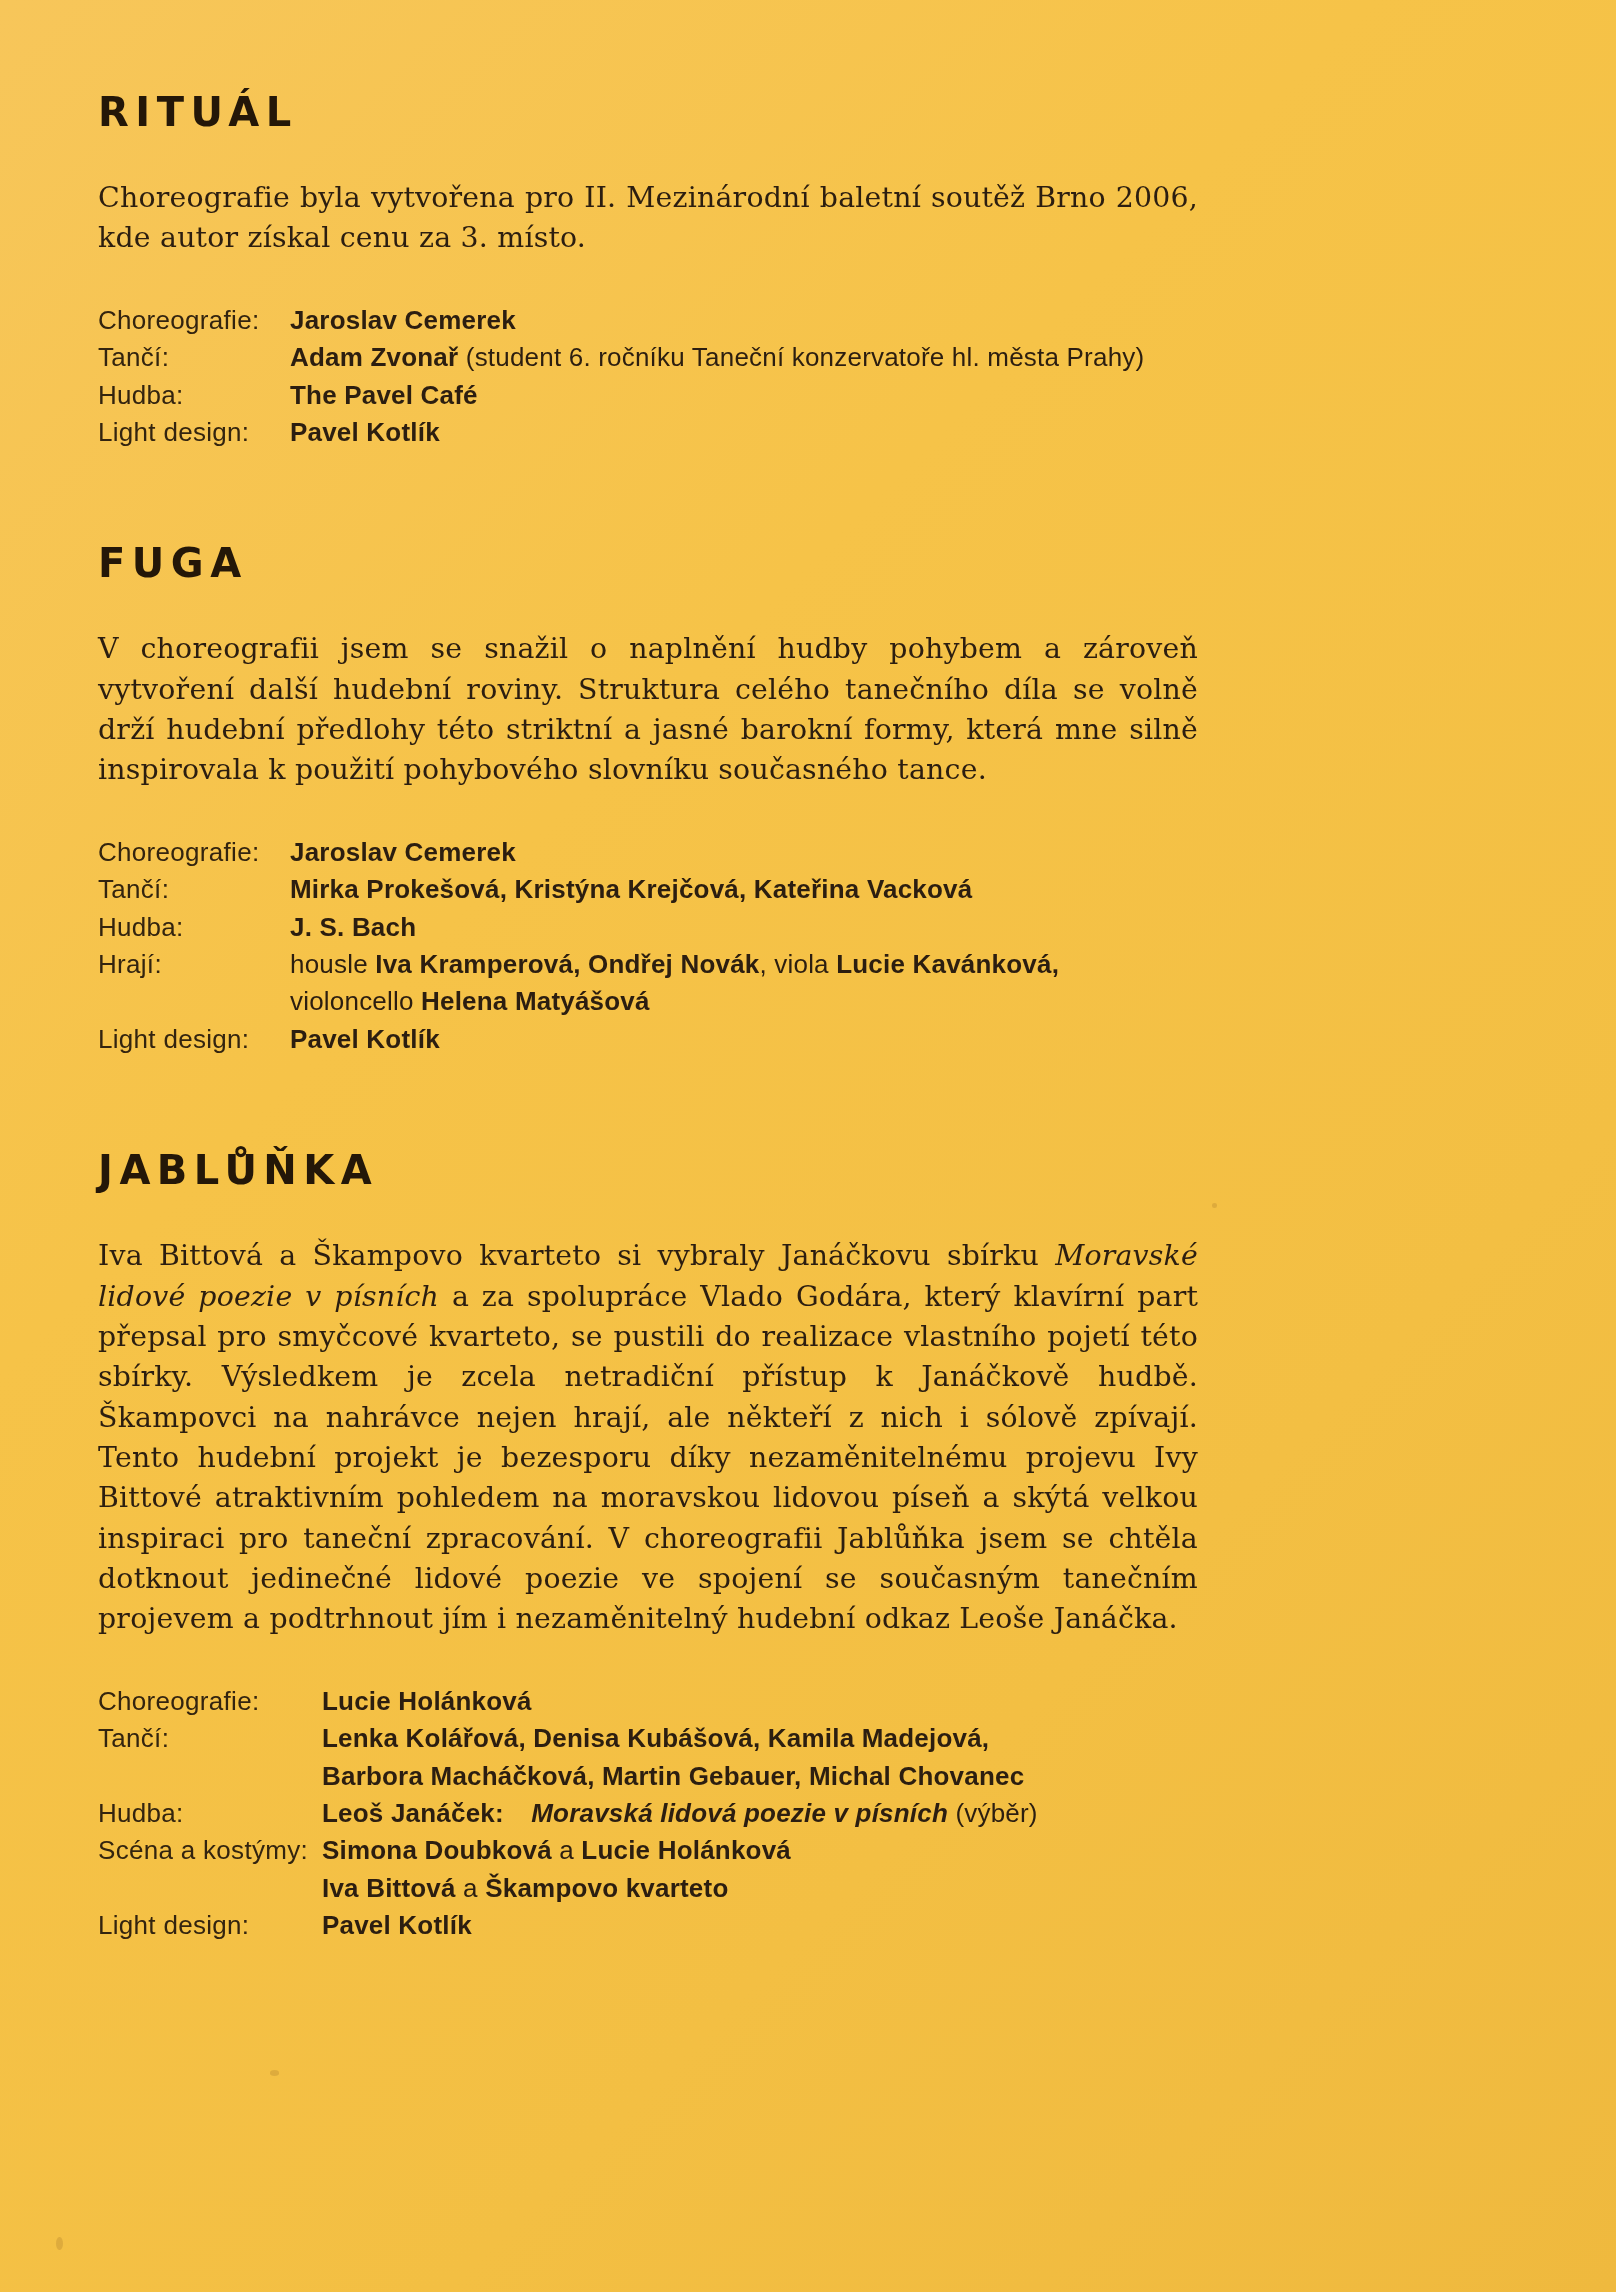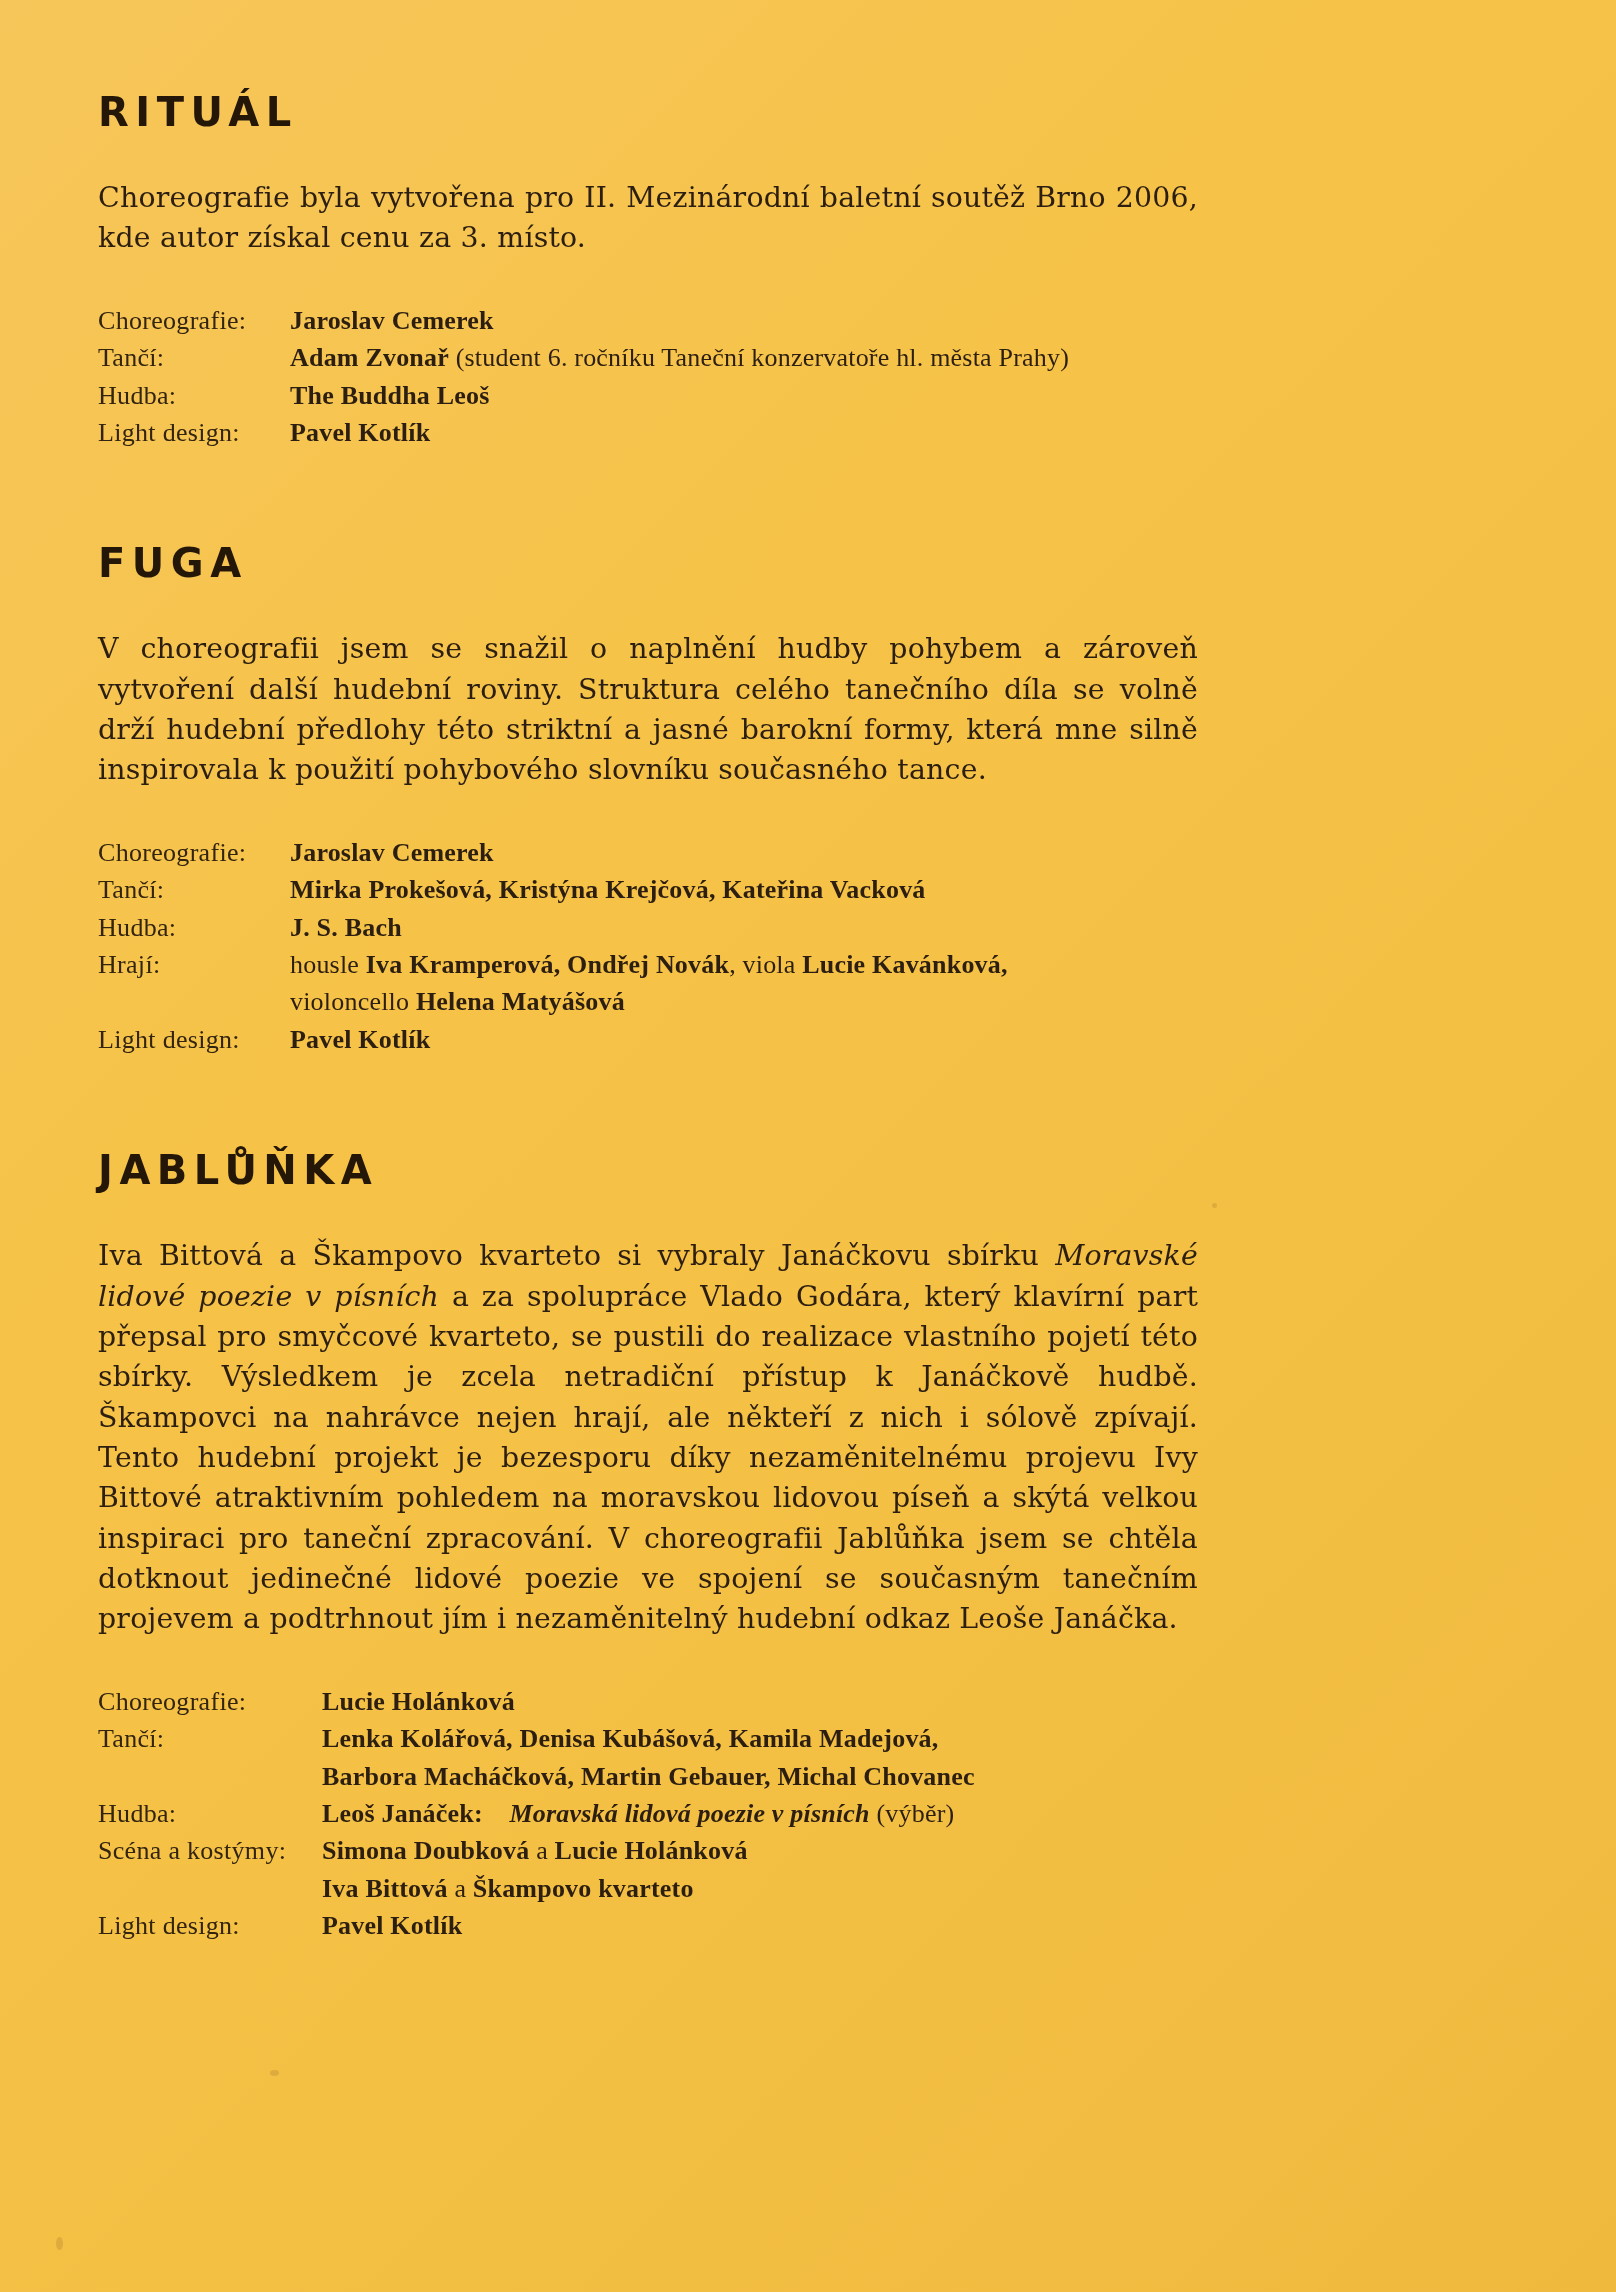--- a/index.html
+++ b/index.html
@@ -40,21 +40,21 @@
     font-size: 28.4px;
     line-height: 1.42;
     text-align: justify;
     color: #2c1e10;
     margin: 0;
     letter-spacing: 0.2px;
   }
   .prose .ital { font-style: italic; margin-top: 22px; }
 
   .credits {
-    font-family: Liberation Serif, serif;
+    font-family: Liberation Sans, sans-serif;
     font-size: 26px;
     color: #2c1e10;
     line-height: 1.44;
   }
   .credit-row {
     display: flex;
     align-items: flex-start;
   }
   .credit-label {
     flex: 0 0 auto;
@@ -99,21 +99,21 @@
       <div class="credit-row">
         <span class="credit-label">Choreografie:</span>
         <span class="credit-value">Jaroslav Cemerek</span>
       </div>
       <div class="credit-row">
         <span class="credit-label">Tančí:</span>
         <span class="credit-value"><span>Adam Zvonař</span><span class="light"> (student 6. ročníku Taneční konzervatoře hl. města Prahy)</span></span>
       </div>
       <div class="credit-row">
         <span class="credit-label">Hudba:</span>
-        <span class="credit-value">The Buddha Leoš</span>
+        <span class="credit-value">The Pavel Café</span>
       </div>
       <div class="credit-row">
         <span class="credit-label">Light design:</span>
         <span class="credit-value">Pavel Kotlík</span>
       </div>
     </div>
   </div>
 
   <div class="spacer-96"></div>
 

